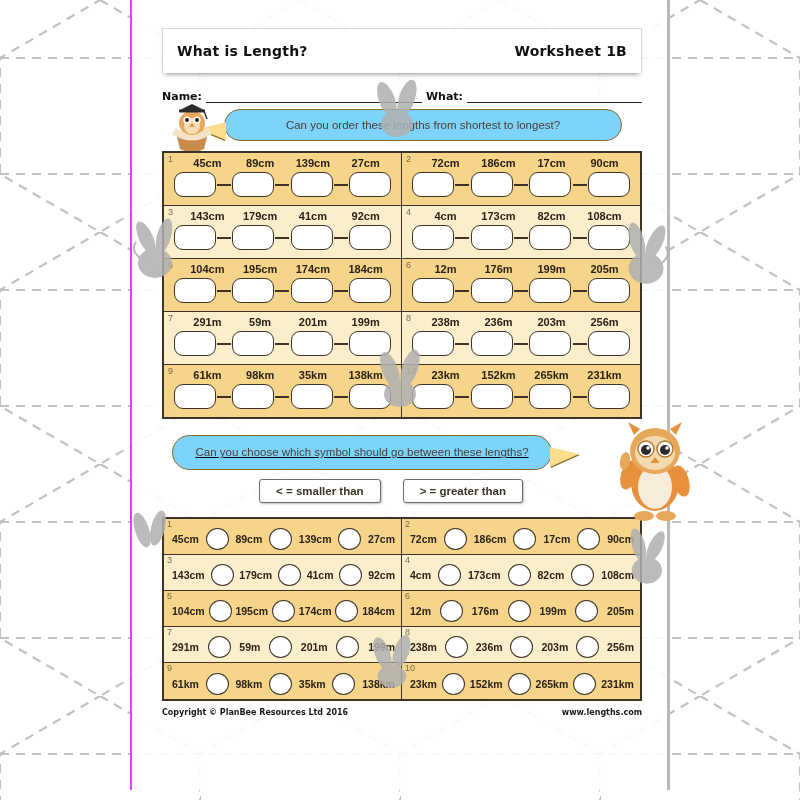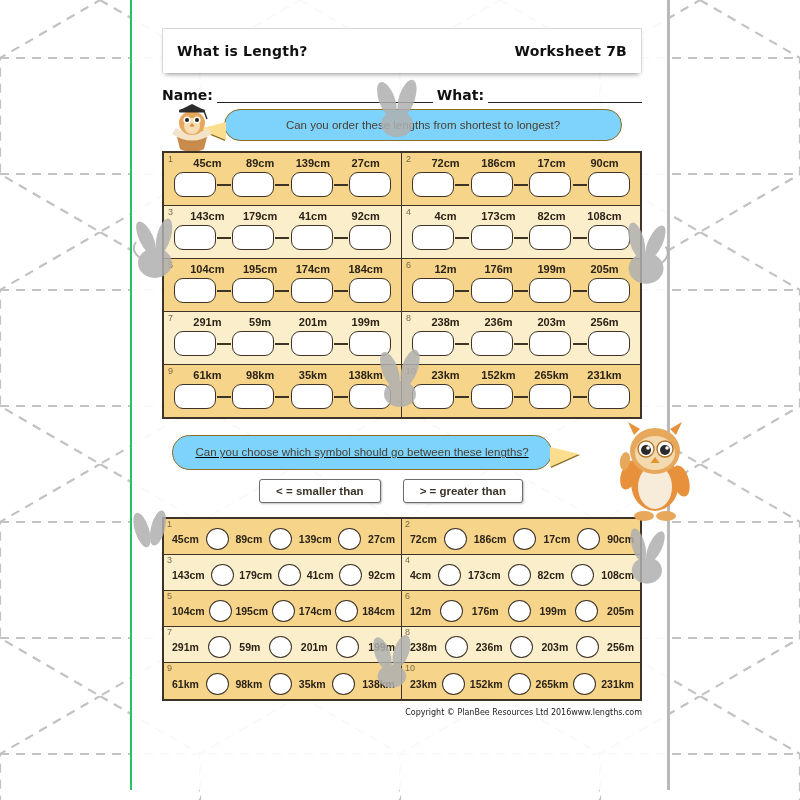--- a/index.html
+++ b/index.html
@@ -21,21 +21,21 @@
   }
 
   
   #page {
     position: absolute;
     left: 130px;
     top: 0px;
     width: 540px;
     height: 790px;
     background: rgba(255,255,255,0.90);
-    border-left: 2px solid #22c55e;
+    border-left: 2px solid #d946ef;
     border-right: 3px solid #b9b9b9;
     z-index: 2;
   }
 
   .sheet-inner {
     position: absolute;
     left: 30px;
     top: 28px;
     width: 480px;
     height: 740px;
@@ -66,21 +66,21 @@
   .namedate {
     display: flex;
     align-items: flex-end;
     margin-top: 10px;
     height: 20px;
     gap: 4px;
   }
   .nd-label {
     font-family: "DejaVu Sans", sans-serif;
     font-weight: bold;
-    font-size: 14px;
+    font-size: 11px;
     color: #111;
     white-space: nowrap;
   }
   .nd-line {
     flex: 1;
     border-bottom: 1.5px solid #222;
     height: 14px;
   }
   .nd-line.short { flex: 0 0 216px; }
 
@@ -252,27 +252,26 @@
     width: 23px; height: 22px;
     border: 1.6px solid #3d3326;
     border-radius: 50%;
     background: #fff;
     flex: 0 0 auto;
   }
 
   
   .footer {
     display: flex;
-    justify-content: flex-end;
+    justify-content: space-between;
     margin-top: 7px;
     font-family: "DejaVu Sans", sans-serif;
     font-size: 8px;
-    font-weight: normal;
+    font-weight: bold;
     color: #1a1a1a;
-    margin-left: 35px;
   }
 
   
   .bunny { position: absolute; z-index: 3; opacity: .85; }
 </style>
 </head>
 <body>
 
 <svg id="watermark" width="800" height="800" viewBox="0 0 800 800">
   <defs>
@@ -354,21 +353,21 @@
     <ellipse cx="52" cy="20" rx="8" ry="18" transform="rotate(18 52 20)"></ellipse>
     <ellipse cx="42" cy="46" rx="15" ry="12"></ellipse>
   </g>
 </svg>
 
 <div id="page">
   <div class="sheet-inner">
 
     <div class="title-band">
       <span class="title-text">What is Length?</span>
-      <span class="title-text title-right">Worksheet 7B</span>
+      <span class="title-text title-right">Worksheet 1B</span>
     </div>
 
     <div class="namedate">
       <span class="nd-label">Name:</span>
       <span class="nd-line short"></span>
       <span class="nd-label">What:</span>
       <span class="nd-line"></span>
     </div>
 
     <div class="bubble-row">

